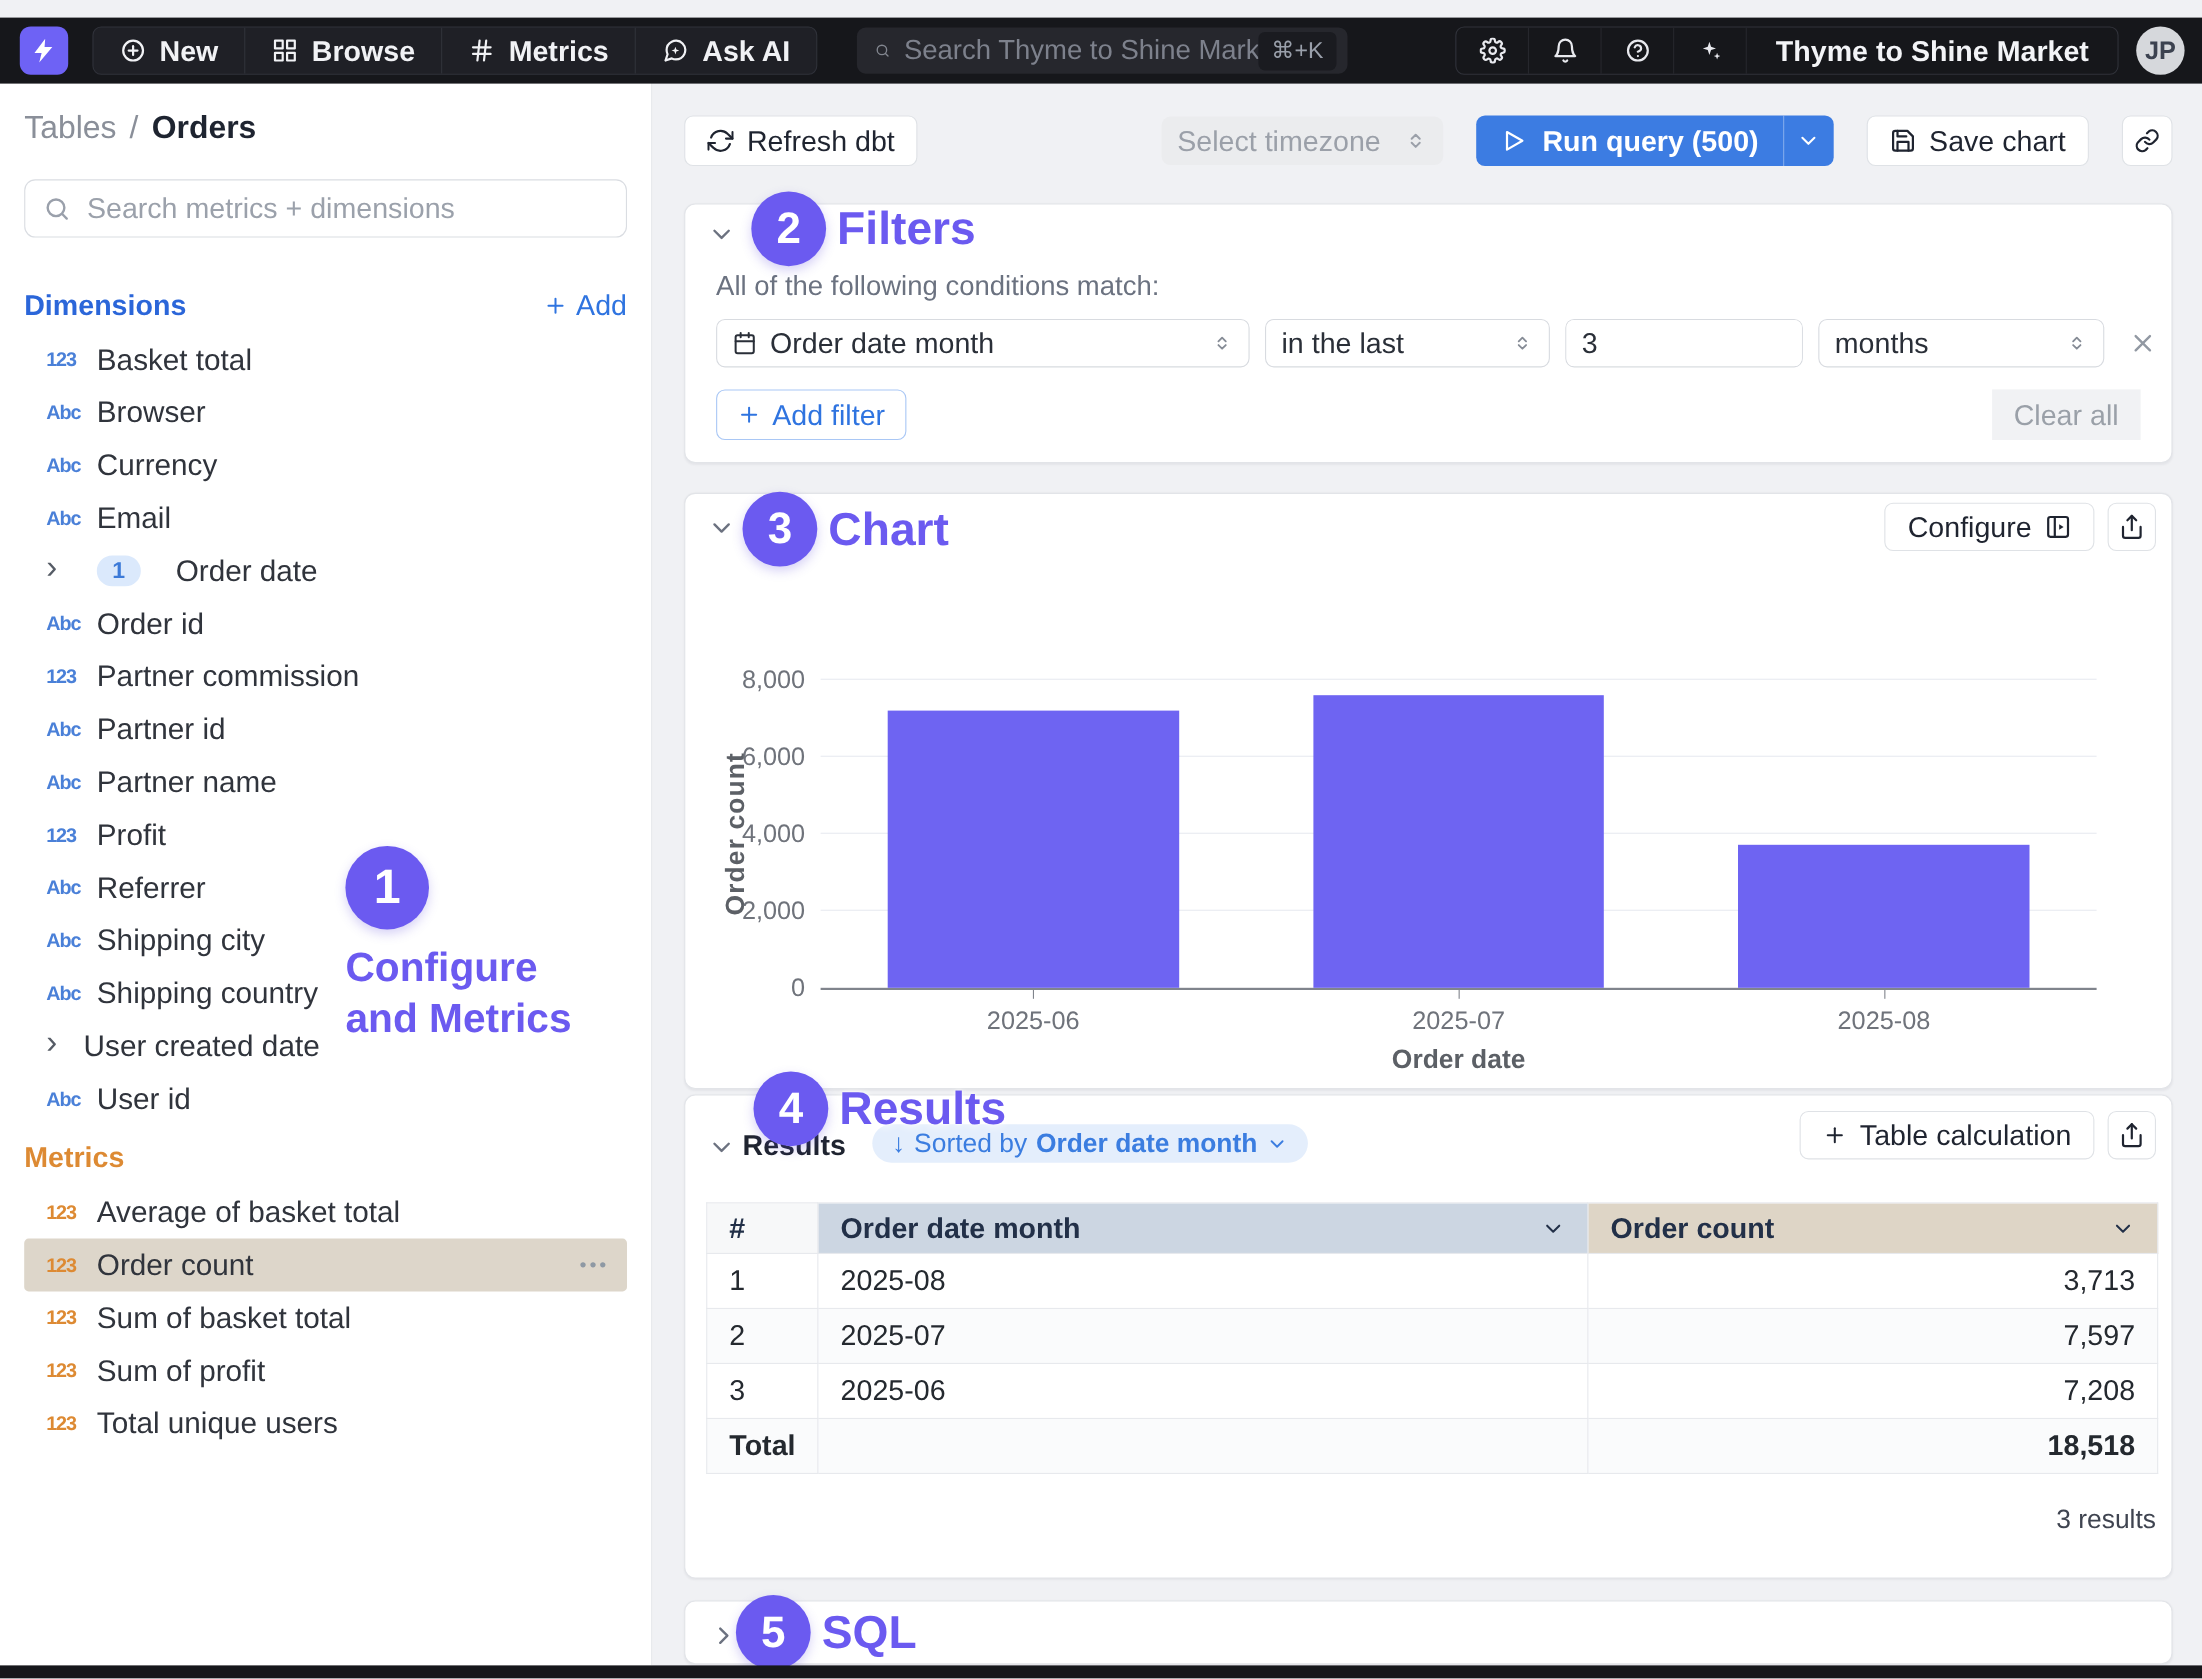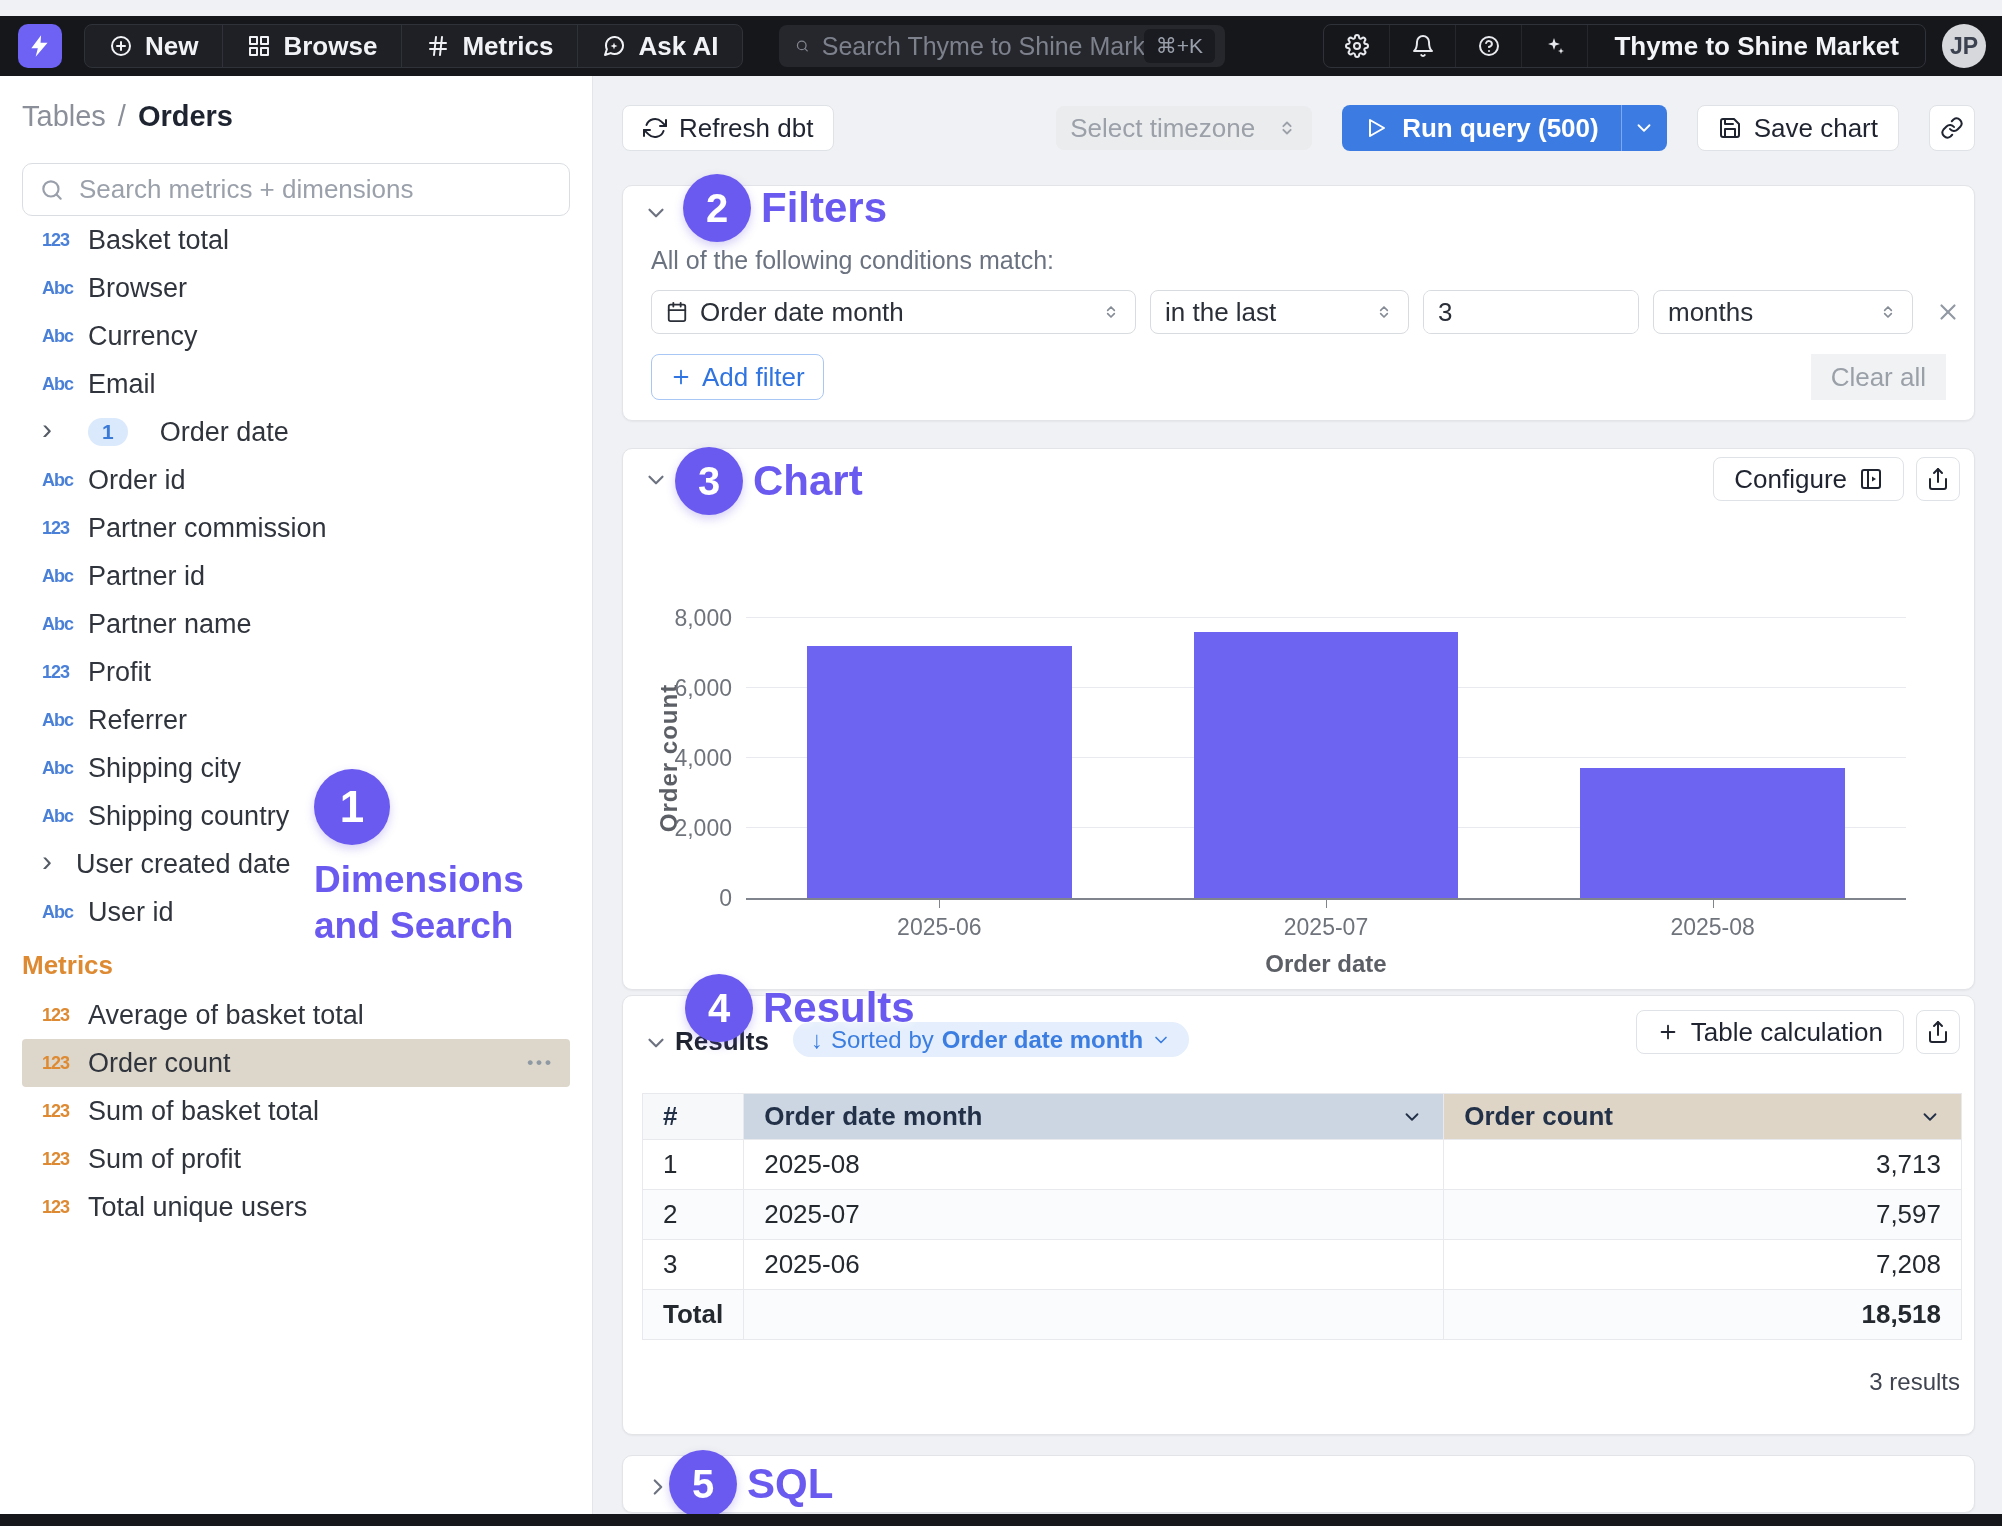--- a/index.html
+++ b/index.html
@@ -209,20 +209,30 @@
     <span>/</span>
     <span class="cur">Orders</span>
   </div>
   <div class="side-search">
     <svg class="i" width="26" height="26" viewBox="0 0 24 24">
         <circle cx="11" cy="11" r="7"></circle>
         <line x1="20" y1="20" x2="16.2" y2="16.2"></line>
       </svg>
     <input placeholder="Search metrics + dimensions" style="">
   </div>
+  <div class="sect-head">
+    <span class="sect-title dim">Dimensions</span>
+    <button class="add-link">
+      <svg class="i" width="22" height="22" viewBox="0 0 24 24">
+          <line x1="12" y1="5" x2="12" y2="19"></line>
+          <line x1="5" y1="12" x2="19" y2="12"></line>
+        </svg>
+      <span>Add</span>
+    </button>
+  </div>
   <div class="tree">
       <div class="tree-item">
         <span class="ticon dim">123</span>
         <span class="tlabel">Basket total</span>
       </div>
       <div class="tree-item">
         <span class="ticon dim">Abc</span>
         <span class="tlabel">Browser</span>
       </div>
       <div class="tree-item">
@@ -301,21 +311,21 @@
         <span class="tlabel">Sum of profit</span>
       </div>
       <div class="tree-item">
         <span class="ticon met">123</span>
         <span class="tlabel">Total unique users</span>
       </div>
     </div>
 
   <div class="anno" style="left:314px; top:709px; align-items:flex-start; flex-direction:column; gap:12px;">
     <span class="anno-circle" style="width:76px;height:76px;font-size:44px;">1</span>
-    <span class="anno-label" style="font-size:37px; line-height:46px; width:210px;">Dimensions and Search</span>
+    <span class="anno-label" style="font-size:37px; line-height:46px; width:210px;">Configure and Metrics</span>
   </div>
 </aside>
 
 <main class="main">
 
   <div class="toolbar">
     <button class="btn">
       <svg class="i" width="24" height="24" viewBox="0 0 24 24">
           <path d="M23 4v6h-6"></path>
           <path d="M1 20v-6h6"></path>

